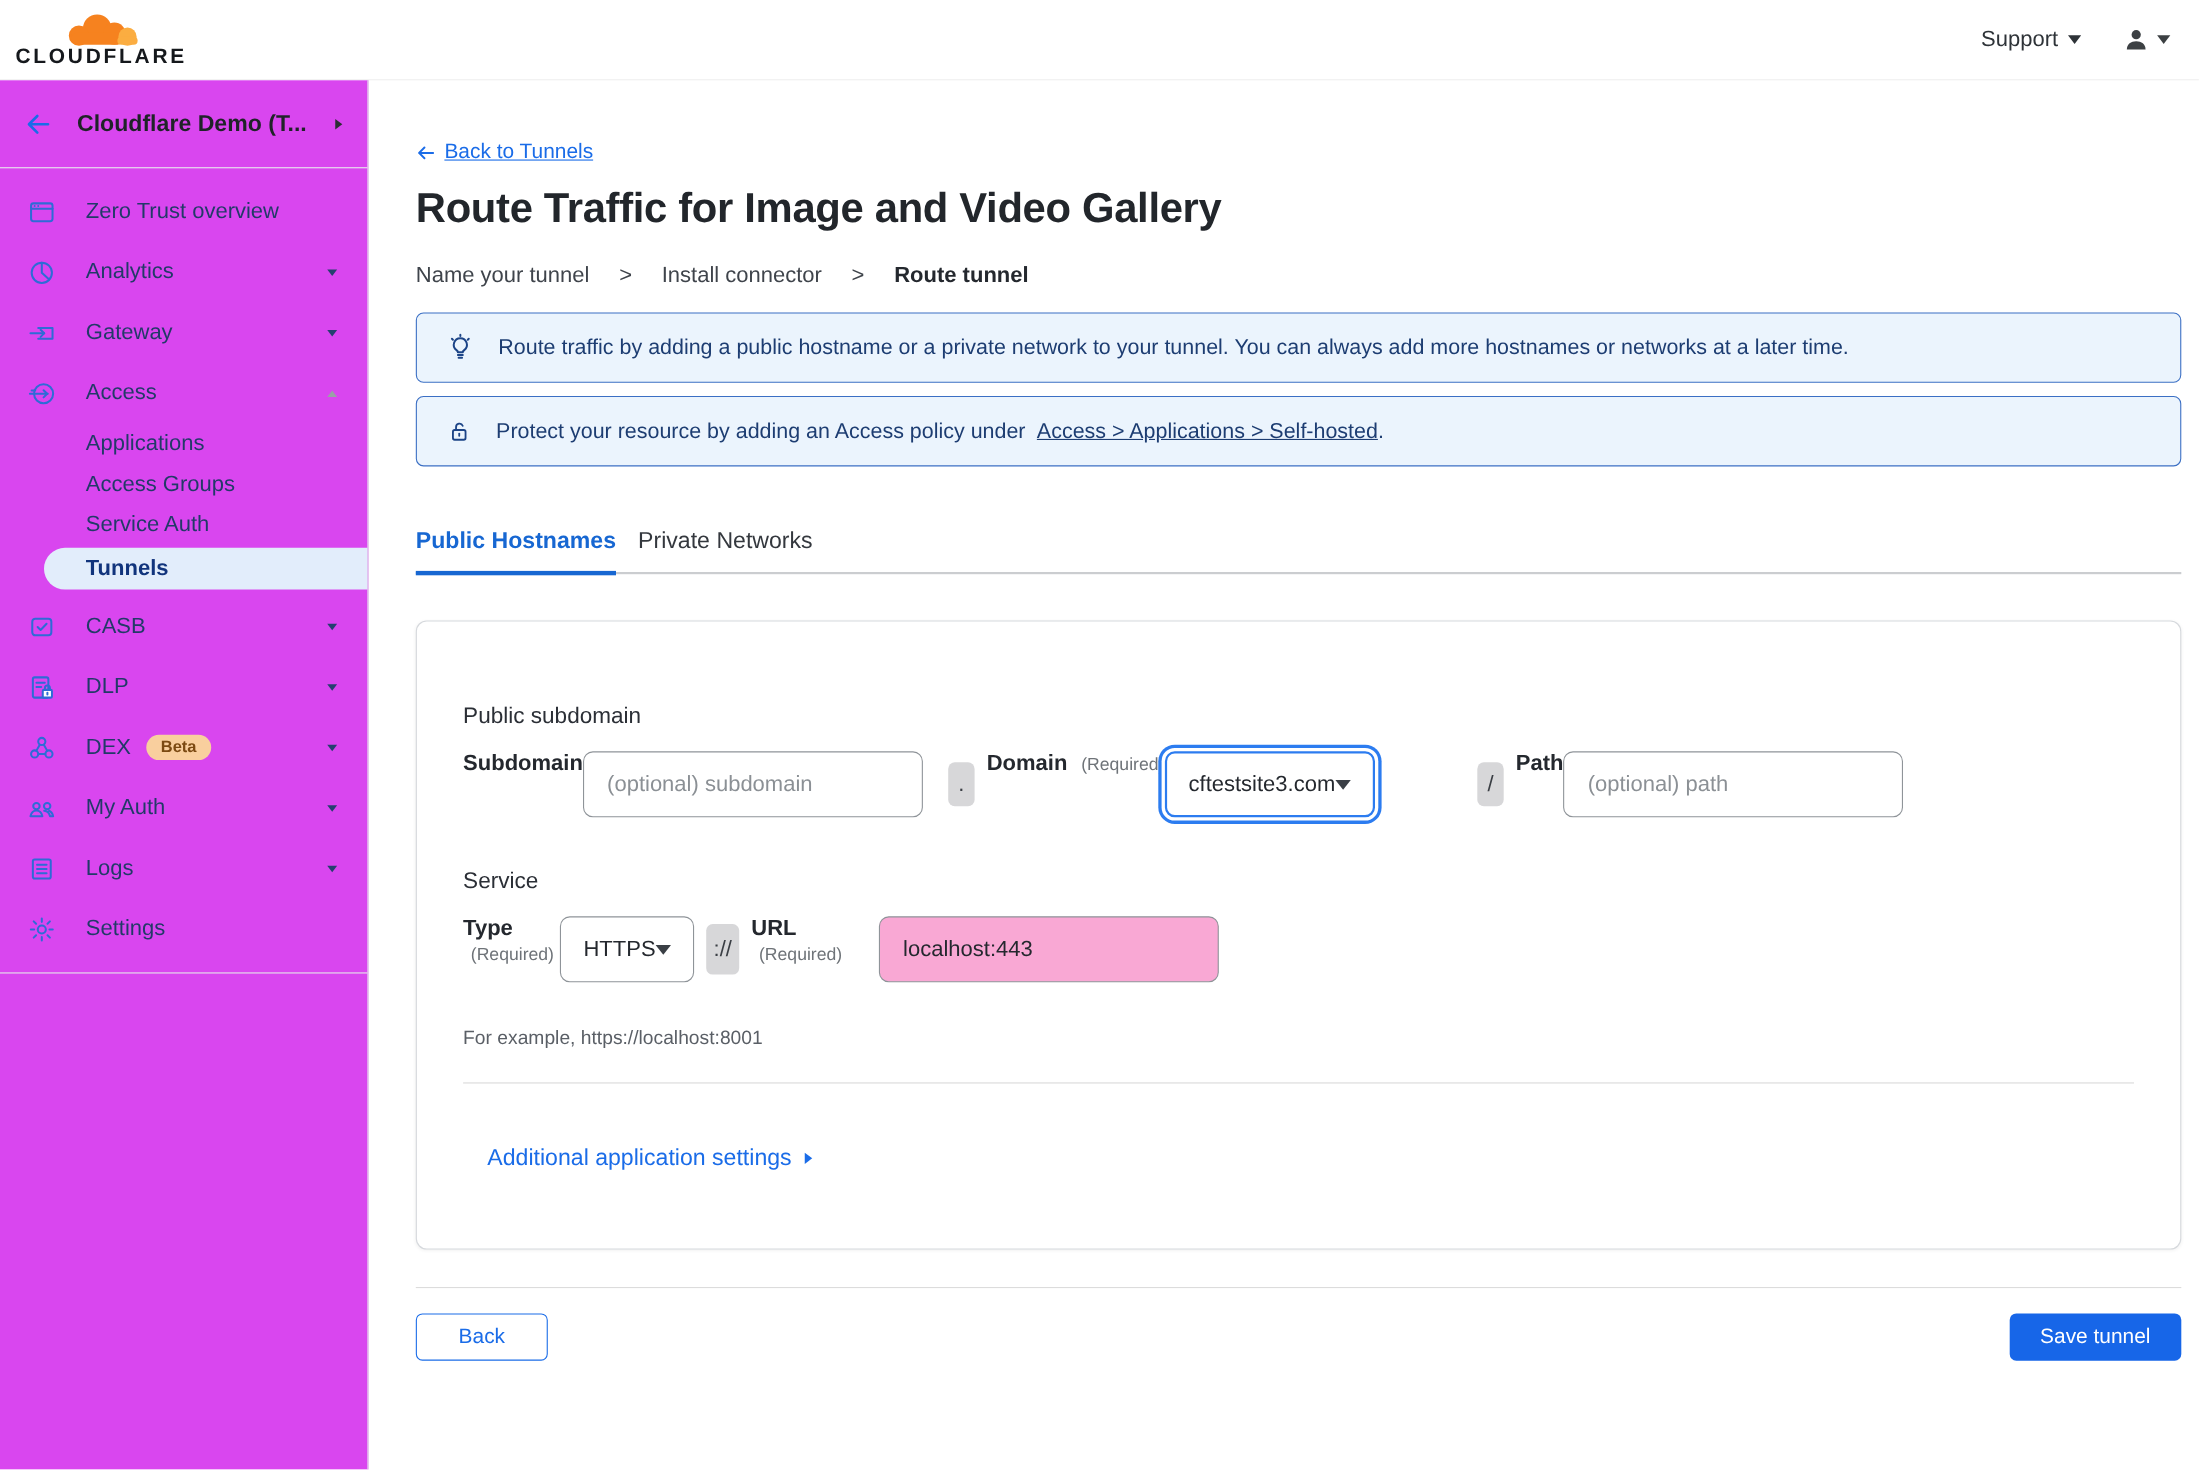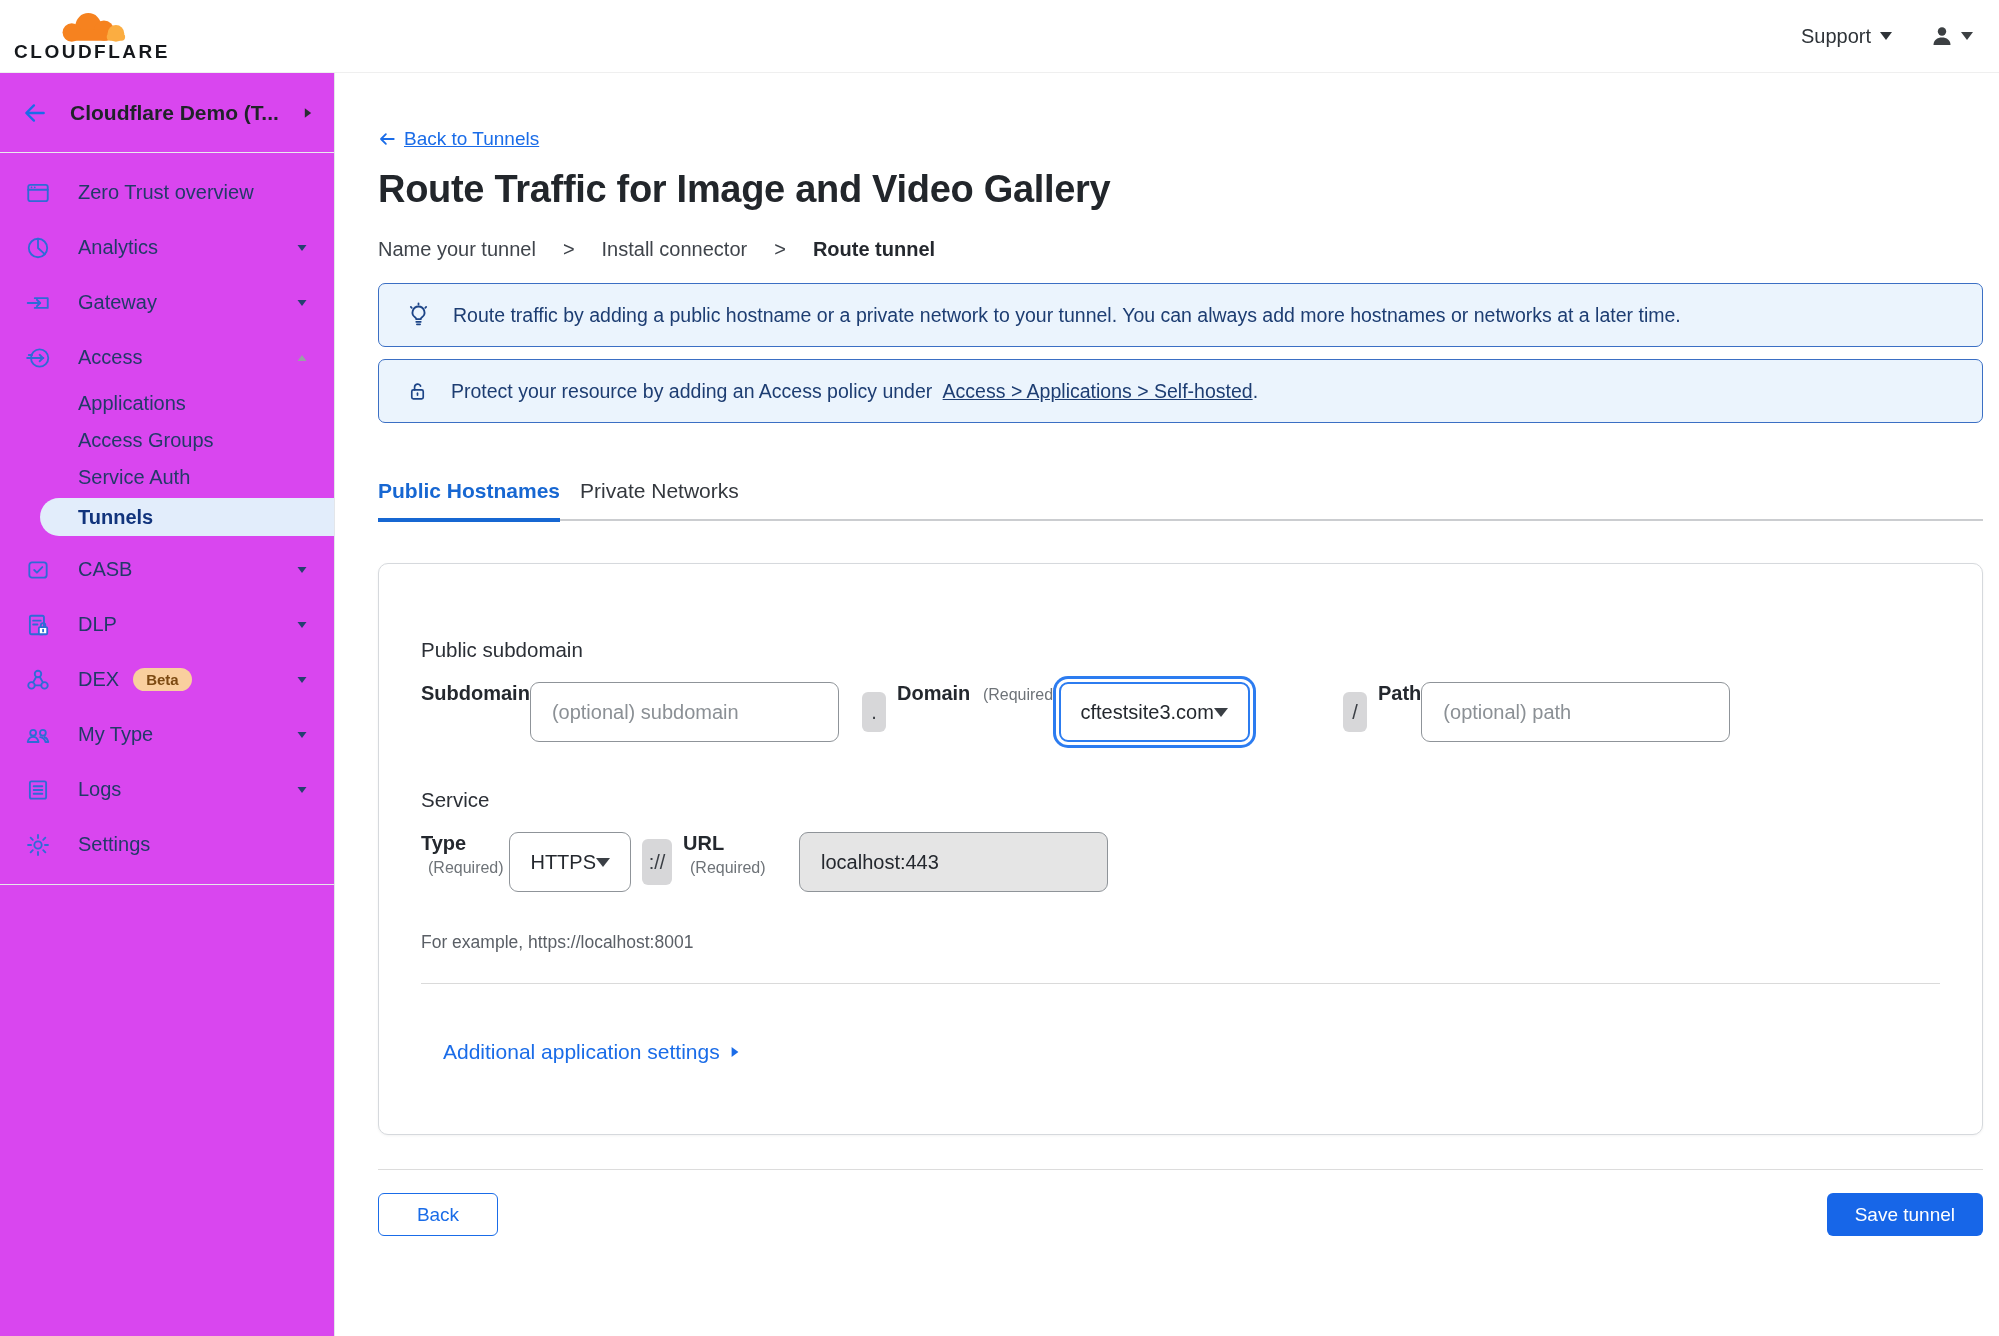--- a/index.html
+++ b/index.html
@@ -223,21 +223,21 @@
 
       <div class="nav-item">
         <span class="ico">
           <svg width="26" height="26" viewBox="0 0 24 24" fill="none" stroke="#2e6bd6" stroke-width="1.7" stroke-linecap="round" stroke-linejoin="round">
             <circle cx="7.5" cy="10" r="2.7"></circle>
               <circle cx="16.5" cy="10" r="2.7"></circle>
             <path d="M2.5 18.5c.7-3.2 2.7-4.8 5-4.8s4.3 1.6 5 4.8z"></path>
             <path d="M14 13.9c2.3.2 4.2 1.7 4.9 4.6h2.6c-.5-2.4-1.7-4-3.4-4.6"></path>
           </svg>
         </span>
-        <span>My Type</span>
+        <span>My Auth</span>
         <span class="caret-down"></span>
       </div>
 
       <div class="nav-item">
         <span class="ico">
           <svg width="26" height="26" viewBox="0 0 24 24" fill="none" stroke="#2e6bd6" stroke-width="1.7" stroke-linecap="round" stroke-linejoin="round">
             <rect x="4.5" y="4" width="15" height="16" rx="1.5"></rect>
               <path d="M8 8.5h8M8 12h8M8 15.5h8"></path>
           </svg>
         </span>
@@ -342,21 +342,21 @@
             <span>HTTPS</span>
             <span class="sel-caret"></span>
           </div>
         </div>
         <div class="sep-chip sep-md">://</div>
         <div class="field" style="width:425px;">
           <span class="field-label">
             <span>URL</span>
             <span class="req">(Required)</span>
           </span>
-          <input class="tb" style="background: #e5e5e5;" value="localhost:443">
+          <input class="tb" style="background: #f9a8d4;" value="localhost:443">
         </div>
       </div>
 
       <div class="example">For example, https://localhost:8001</div>
       <div class="card-divider"></div>
 
       <div class="additional">
         <span>Additional application settings</span>
         <span class="caret-right"></span>
       </div>

